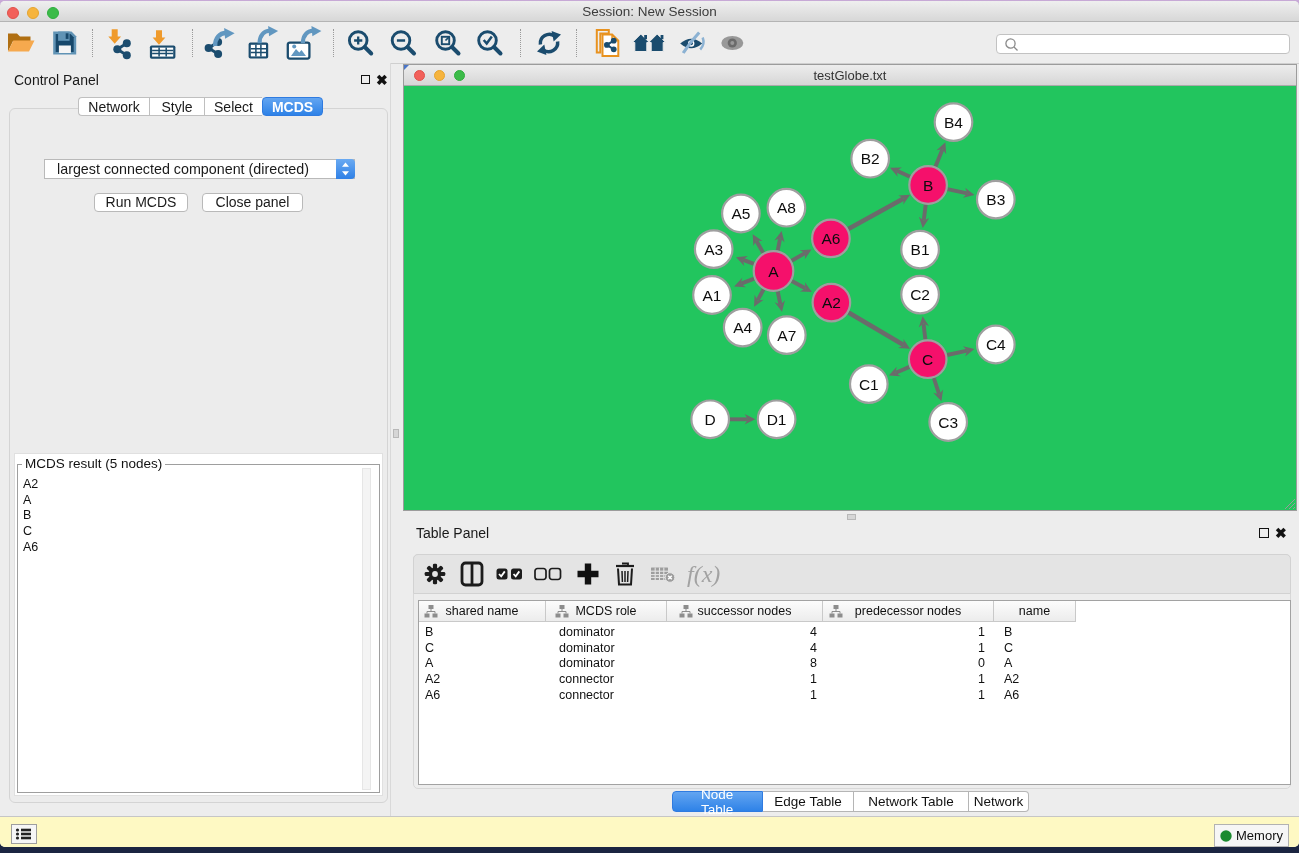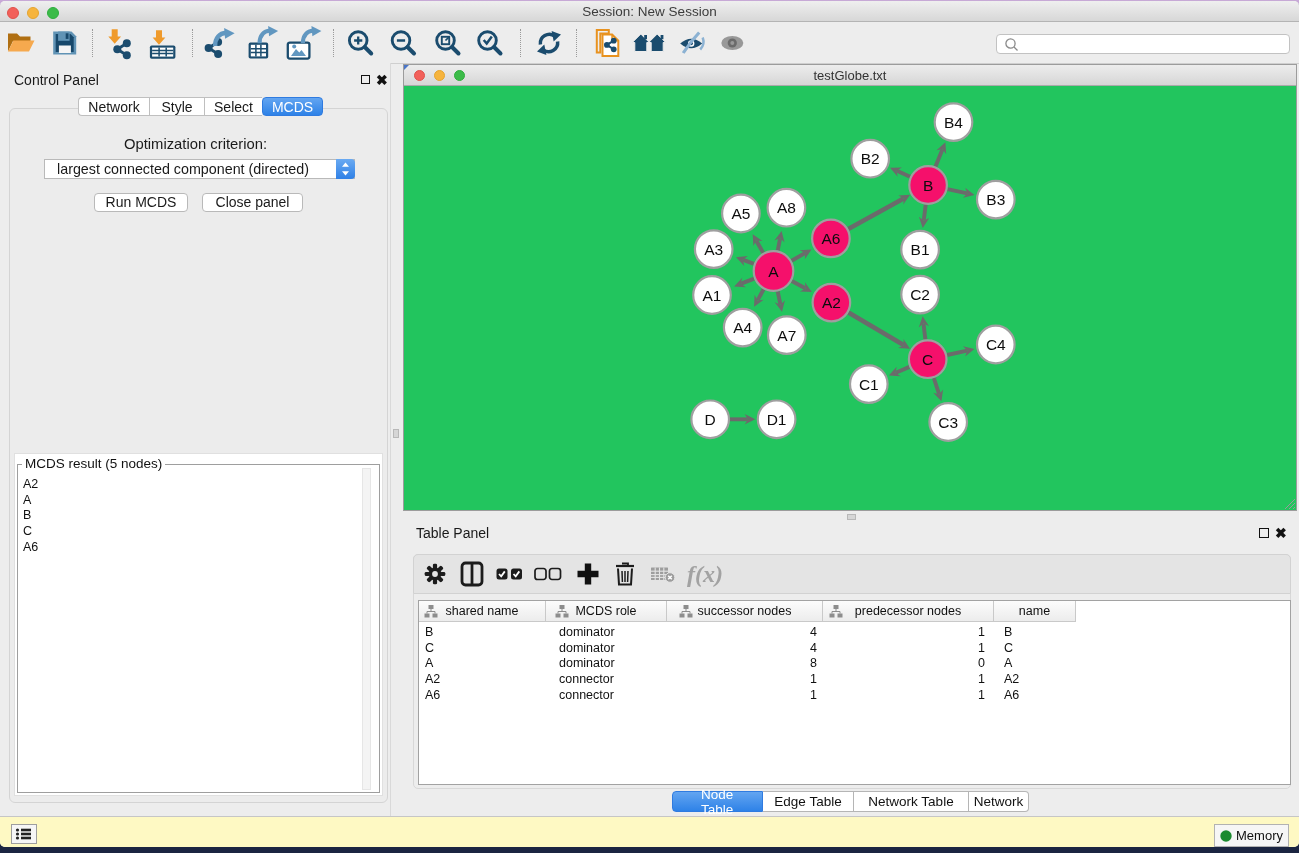--- a/index.html
+++ b/index.html
@@ -14,38 +14,38 @@
 .sep { position:absolute; top:6px; height:28px; width:0; border-left:1px dotted #9a9a9a; }
 #searchbox { position:absolute; left:996px; top:11px; width:294px; height:20px; background:#ffffff; border:1px solid #c2c2c2; border-radius:4px; }
 
 #cpanel { position:absolute; left:0; top:62px; width:391px; height:753px; background:#ededed; border-right:1px solid #d9d9d9; }
 #cp-title { position:absolute; left:14px; top:71px; font-size:14px; color:#1a1a1a; }
 .winbtn { position:absolute; font-size:12px; color:#111; }
 #cp-outer { position:absolute; left:9px; top:107px; width:379px; height:695px; background:#ececec; border:1px solid #d4d4d4; border-radius:6px; }
 .tabrow { position:absolute; top:96px; left:78px; height:19px; display:flex; font-size:14px; }
 .tab { background:#ffffff; border:1px solid #bfbfbf; border-right:none; color:#1a1a1a; display:flex; align-items:center; justify-content:center; }
 .tab:first-child { border-radius:4px 0 0 4px; }
-.tab.sel { background:linear-gradient(#63a5f1,#2e82e7); border:1px solid #2f7be0; color:#ffffff; border-radius:4px; }
+.tab.sel { background:linear-gradient(#63a5f1,#2e82e7); border:1px solid #2f7be0; color:#ffffff; border-radius:4px;font-weight:bold; }
 #opt-label { position:absolute; left:0; top:135px; width:391px; text-align:center; font-size:14.8px; color:#1a1a1a; }
 #dropdown { position:absolute; left:44px; top:158px; width:311px; height:20px; background:#ffffff; border:1px solid #b9b9b9; border-radius:0; font-size:14.3px; color:#1a1a1a; line-height:18px; padding-left:12px; }
 #dd-btn { position:absolute; right:-1px; top:-1px; width:19px; height:20px; background:linear-gradient(#6aaaf2,#2f80e6); border-radius:0 4px 4px 0; }
 .btn { position:absolute; height:19px; background:#ffffff; border:1px solid #b9b9b9; border-radius:4px; font-size:14px; color:#1a1a1a; text-align:center; line-height:17px; }
 #fs-white { position:absolute; left:14px; top:452px; width:369px; height:343px; background:#ffffff; border:1px solid #e0e0e0; }
 #fieldset { position:absolute; left:17px; top:463px; width:363px; height:329px; border:1px solid #9e9e9e; }
 #fs-legend { position:absolute; left:4px; top:-9px; background:#ffffff; font-size:13.5px; color:#111; padding:0 3px; }
 #fs-list { position:absolute; left:1px; top:12px; font-size:12.5px; color:#111; line-height:15.7px; padding-left:4px; }
 #fs-scroll { position:absolute; right:8px; top:3px; width:9px; height:322px; background:#f4f4f4; border:1px solid #e6e6e6; }
 
 #netwin { position:absolute; left:403px; top:63px; width:894px; height:447px; background:#22c55e; border:1px solid #9c9c9c; }
 #net-titlebar { position:absolute; left:0; top:0; width:892px; height:21px; background:linear-gradient(#ededed,#d6d6d6); border-bottom:1px solid #aaaaaa; }
 #net-title { position:absolute; top:3px; width:100%; text-align:center; font-size:13px; color:#333; }
 #net-corner { position:absolute; left:0; top:0; width:0; height:0; border-top:5px solid #4a76c8; border-right:5px solid transparent; }
 
 #tp-title { position:absolute; left:416px; top:524px; font-size:14px; color:#1a1a1a; }
-#tp-toolbar { position:absolute; left:413px; top:553px; width:878px; height:40px; background:#e4e4e4; border:1px solid #d2d2d2; border-radius:5px 5px 0 0;font-weight:bold; }
+#tp-toolbar { position:absolute; left:413px; top:553px; width:878px; height:40px; background:#e4e4e4; border:1px solid #d2d2d2; border-radius:5px 5px 0 0; }
 #tp-table { position:absolute; left:418px; top:599px; width:873px; height:185px; background:#ffffff; border:1px solid #a2a2a2; }
 .th { position:absolute; top:0; height:21px; background:linear-gradient(#fcfcfc,#ececec); border-right:1px solid #c9c9c9; border-bottom:1px solid #c9c9c9; font-size:12.5px; color:#111; }
 .th span { position:absolute; width:100%; text-align:center; top:3px; }
 .td { position:absolute; font-size:12.5px; color:#111; height:15.7px; line-height:15.7px; }
 .num { text-align:right; }
 .tabrow2 { position:absolute; top:790px; left:672px; height:21px; display:flex; font-size:13.5px; }
 .tab2 { background:#ffffff; border:1px solid #b5b5b5; border-left:none; color:#111; display:flex; align-items:center; justify-content:center; }
 .tab2.sel { background:linear-gradient(#63a5f1,#2e82e7); border:1px solid #2f7be0; color:#ffffff; border-radius:4px 0 0 4px;padding-left:28px; }
 .tab2:last-child { border-radius:0 4px 4px 0; }
 #statusbar { position:absolute; left:0; top:815px; width:1299px; height:31px; background:#fef9c3; border-top:1px solid #c6c6c6; }
@@ -223,21 +223,20 @@
 <div id="cp-title">Control Panel</div>
 <div style="position:absolute; left:361px; top:74px; width:9px; height:9px; border:1.5px solid #111;"></div>
 <div class="winbtn" style="left:376px; top:71px; font-weight:bold; font-size:14px;">✖</div>
 <div id="cp-outer"></div>
 <div class="tabrow">
   <div class="tab" style="width:71px">Network</div>
   <div class="tab" style="width:55px">Style</div>
   <div class="tab" style="width:58px">Select</div>
   <div class="tab sel" style="width:61px">MCDS</div>
 </div>
-<div id="opt-label">Optimization criterion:</div>
 <div id="dropdown">largest connected component (directed)
   <div id="dd-btn"><svg width="19" height="20" viewBox="0 0 19 20">
           <path d="M9.5 3.5 L13 7.8 L6 7.8 Z" fill="#fff"></path>
           <path d="M9.5 16.5 L13 12.2 L6 12.2 Z" fill="#fff"></path>
         </svg></div>
 </div>
 <div class="btn" style="left:94px; top:192px; width:94px;">Run MCDS</div>
 <div class="btn" style="left:202px; top:192px; width:101px;">Close panel</div>
 <div id="fs-white"></div>
 <div id="fieldset">

